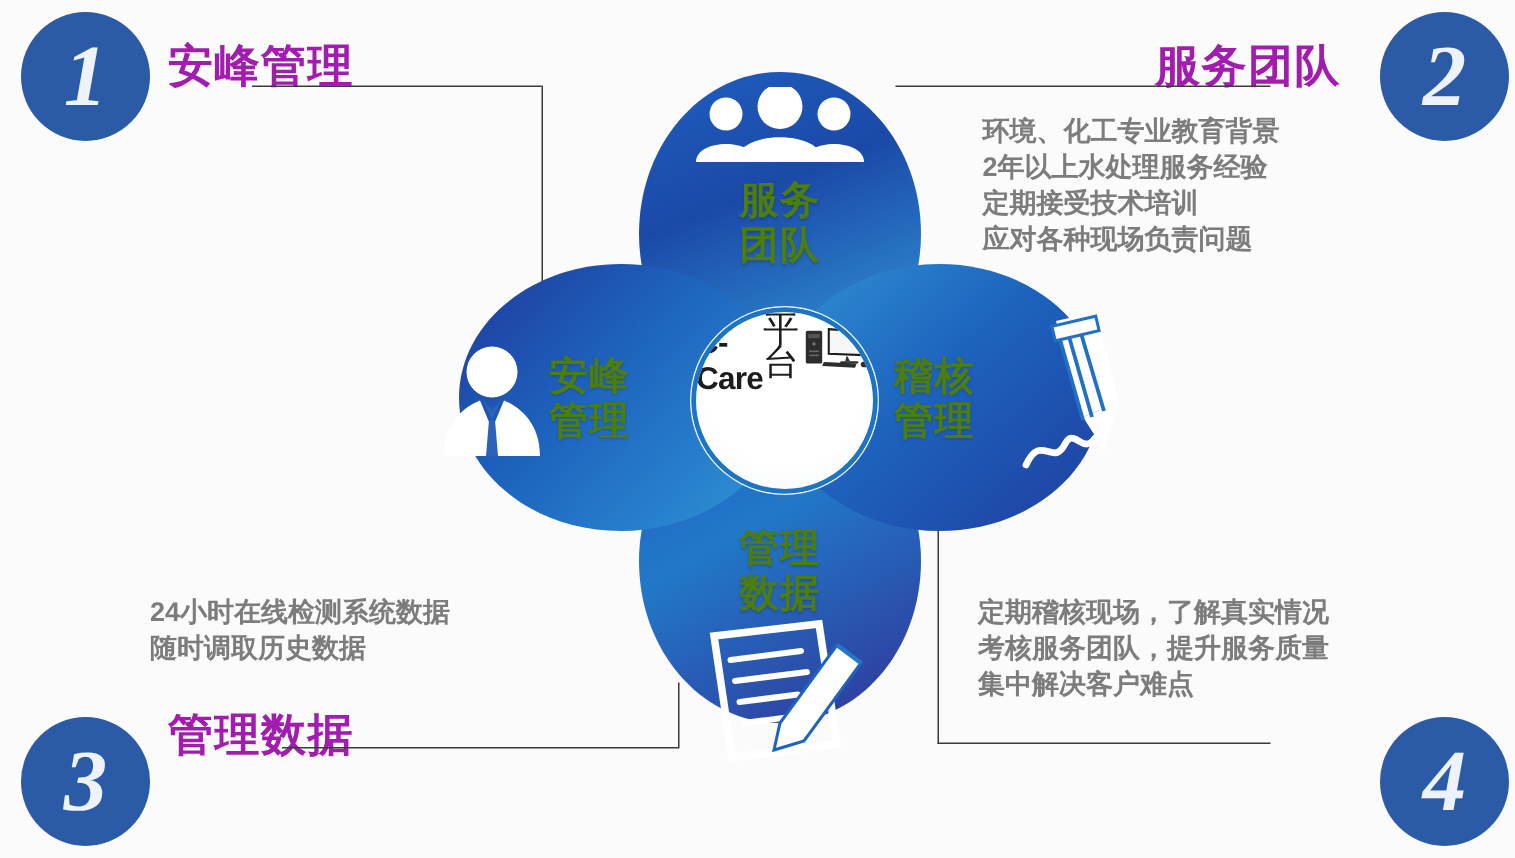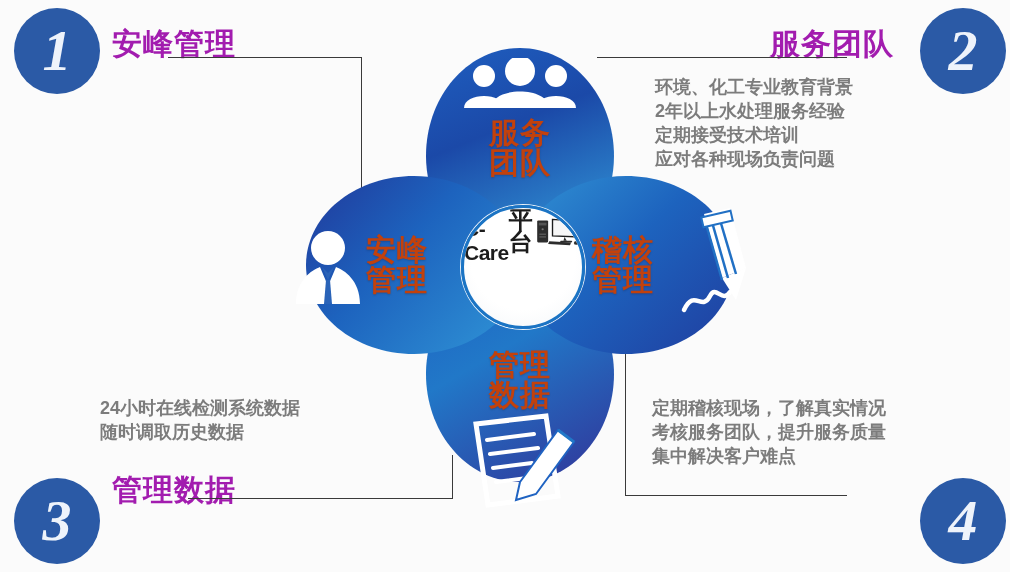--- a/index.html
+++ b/index.html
@@ -46,37 +46,37 @@
   #b4{left:652px;top:396px;}
 
   
   .ln{position:absolute;background:#3a3a3a;}
   .lh{height:1px;}
   .lv{width:1px;}
 
   
   #flower{position:absolute;left:248px;top:10px;width:540px;height:520px;}
   .petal-label{
-    position:absolute;font-weight:700;font-size:30px;line-height:30px;
-    text-align:center;color:#c2410c;white-space:pre-line;letter-spacing:1px;
+    position:absolute;font-weight:700;font-size:26px;line-height:30px;
+    text-align:center;color:#4d7c0f;white-space:pre-line;letter-spacing:1px;
     text-shadow:0 1px 2px rgba(0,0,0,.18);
   }
 
   
   #hub{
     position:absolute;left:213px;top:195px;width:118px;height:118px;
     border-radius:50%;
     background:radial-gradient(circle at 50% 42%,#ffffff 58%,#f2f5f8 100%);
     border:3px solid #1b74c4;
     box-shadow:0 0 0 1px rgba(255,255,255,.9);
     display:flex;flex-direction:row;
     overflow:hidden;z-index:5;
   }
   #hub .hub-en{font-size:21px;font-weight:700;color:#1c1c1c;margin-top:9px;letter-spacing:-.5px;}
-  #hub .hub-cn{font-size:24px;font-weight:700;color:#1c1c1c;line-height:22px;margin-top:1px;}
+  #hub .hub-cn{font-size:24px;font-weight:400;color:#1c1c1c;line-height:22px;margin-top:1px;}
   #hub .hub-ico{margin-top:-1px;}
 </style>
 </head>
 <body>
 
 <div id="stage">
 
   <div class="num-circle" id="n1">
     <span>1</span>
   </div>

